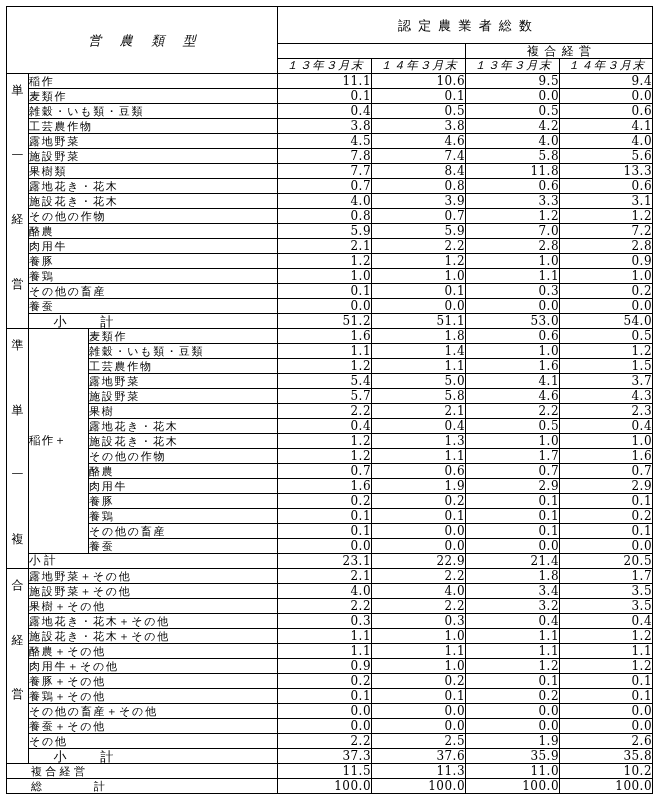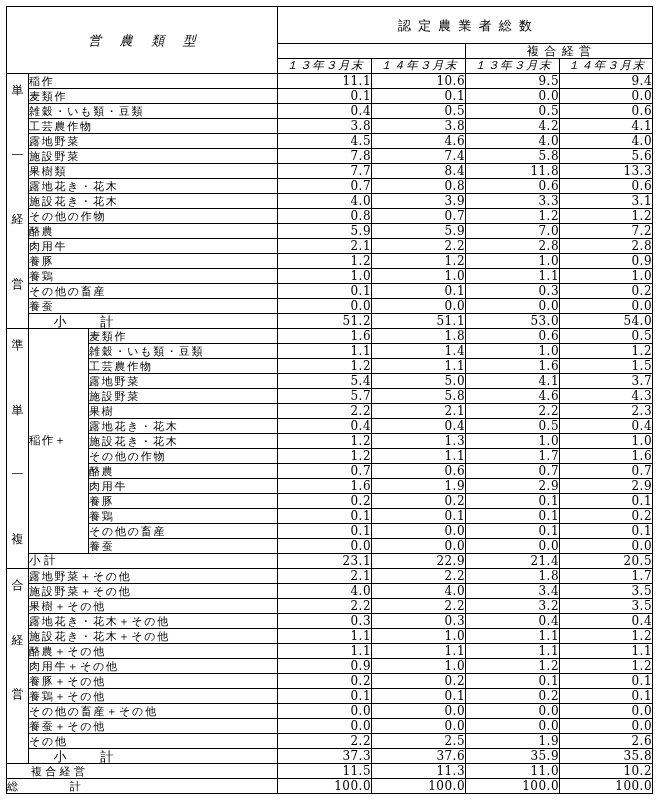--- a/index.html
+++ b/index.html
@@ -480,21 +480,21 @@
           <td class="num rule-b tb-outer-r">35.8</td>
         </tr>
         <tr>
           <td class="lbl tb-outer-l" colspan="3" style="padding-left: 24px; letter-spacing: 0.3em;">複合経営</td>
           <td class="num ">11.5</td>
           <td class="num ">11.3</td>
           <td class="num rule-l ">11.0</td>
           <td class="num tb-outer-r">10.2</td>
         </tr>
         <tr>
-          <td class="lbl tb-outer-l tb-outer-b" colspan="3" style="letter-spacing: 0.9em;">総　　計</td>
+          <td class="lbl tb-outer-l tb-outer-b" colspan="3" style="padding-left: 24px; letter-spacing: 0.9em;">総　　計</td>
           <td class="num tb-outer-b ">100.0</td>
           <td class="num tb-outer-b ">100.0</td>
           <td class="num tb-outer-b rule-l ">100.0</td>
           <td class="num tb-outer-b tb-outer-r">100.0</td>
         </tr>
       </tbody>
   </table>
 </div>
 
 </body></html>

